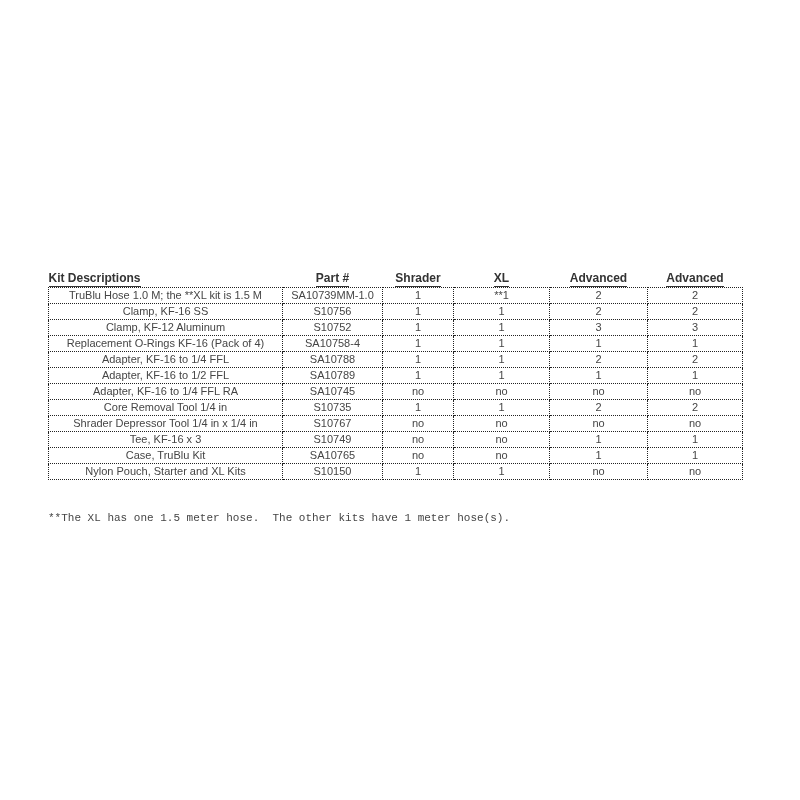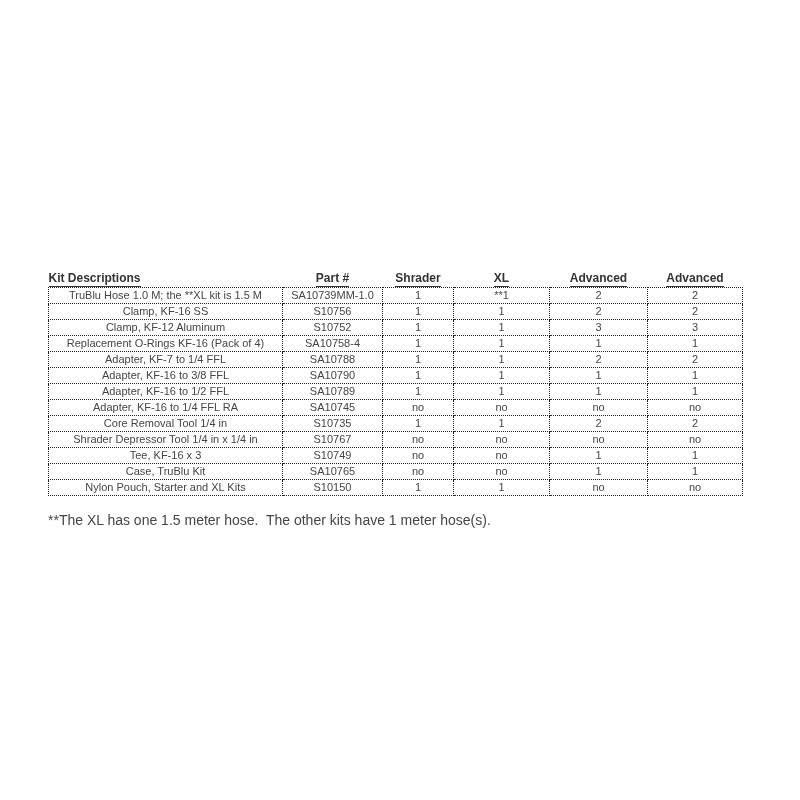--- a/index.html
+++ b/index.html
@@ -46,23 +46,24 @@
     text-align: center;
     vertical-align: middle;
     white-space: nowrap;
     overflow: hidden;
   }
   .kit-table tbody td.left { text-align: center; }
   .footnote {
     position: absolute;
     left: 48px;
     top: 512px;
-    font-size: 14px;
+    font-size: 11px;
     color: #454545;
     white-space: pre-wrap;
+    font-family: Liberation Mono, monospace;
   }
 </style>
 </head>
 <body>
 
 <div class="sheet">
 
   <table class="kit-table">
     <colgroup>
         <col style="width: 234px;">
@@ -109,34 +110,26 @@
         </tr>
         <tr>
           <td class="left">Replacement O-Rings KF-16 (Pack of 4)</td>
           <td>SA10758-4</td>
           <td>1</td>
           <td>1</td>
           <td>1</td>
           <td>1</td>
         </tr>
         <tr>
-          <td class="left">Adapter, KF-7 to 1/4 FFL</td>
+          <td class="left">Adapter, KF-16 to 1/4 FFL</td>
           <td>SA10788</td>
           <td>1</td>
           <td>1</td>
           <td>2</td>
           <td>2</td>
-        </tr>
-        <tr>
-          <td class="left">Adapter, KF-16 to 3/8 FFL</td>
-          <td>SA10790</td>
-          <td>1</td>
-          <td>1</td>
-          <td>1</td>
-          <td>1</td>
         </tr>
         <tr>
           <td class="left">Adapter, KF-16 to 1/2 FFL</td>
           <td>SA10789</td>
           <td>1</td>
           <td>1</td>
           <td>1</td>
           <td>1</td>
         </tr>
         <tr>

